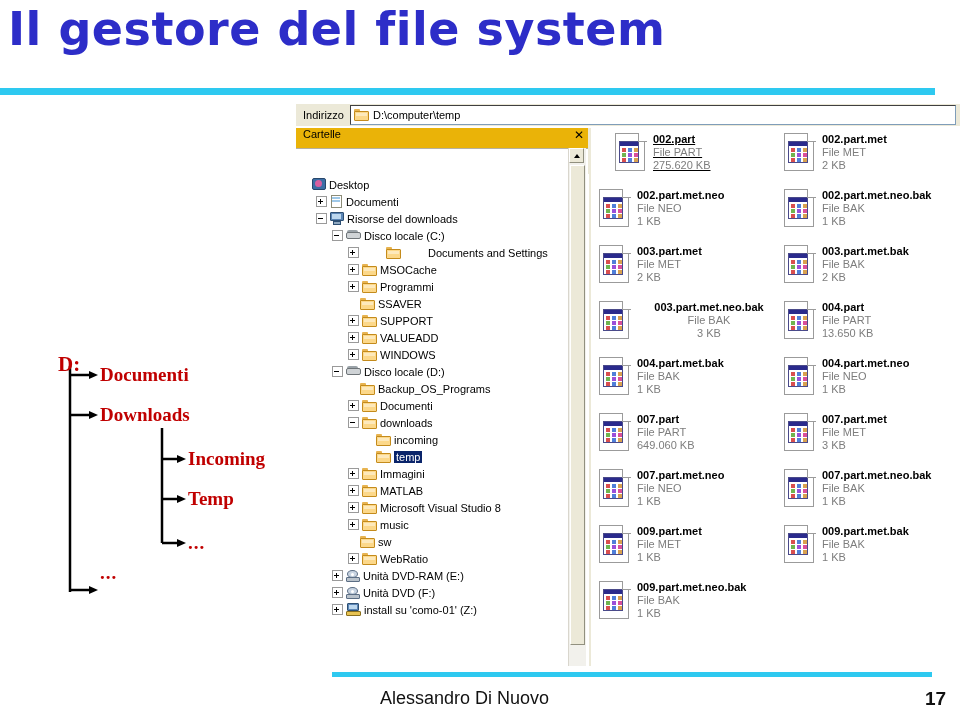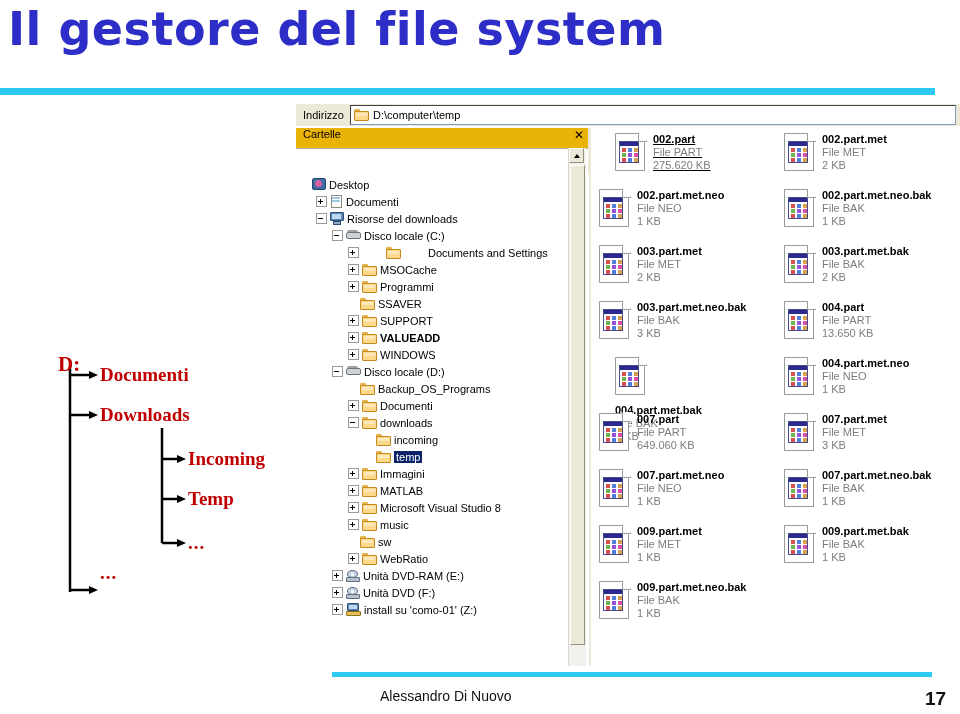--- a/index.html
+++ b/index.html
@@ -29,21 +29,21 @@
     background:#2ec9f0;
   }
   .rule-bottom{
     position:absolute;left:332px;top:672px;width:600px;height:5px;
     background:#2ec9f0;
   }
 
   
   .footer-author{
     position:absolute;left:380px;top:688px;
-    font-size:14px;color:#111;white-space:nowrap;
+    font-size:18px;color:#111;white-space:nowrap;
   }
   .footer-page{
     position:absolute;left:925px;top:688px;
     font-size:19px;font-weight:bold;color:#111;
   }
 
   
   .diagram{position:absolute;left:0;top:0;width:300px;height:714px;}
   .diagram svg{position:absolute;left:0;top:0;}
   .dg-label{
@@ -359,21 +359,21 @@
           <span class="tree-label">SSAVER</span>
         </div>
         <div class="tree-row" style="padding-left: 52px;">
           <span class="expander plus"></span>
           <span class="ic ic-folder">
             <span class="tab"></span>
             <span class="body"></span>
           </span>
           <span class="tree-label">SUPPORT</span>
         </div>
-        <div class="tree-row" style="padding-left: 52px; font-weight: bold;">
+        <div class="tree-row" style="padding-left: 52px;">
           <span class="expander plus"></span>
           <span class="ic ic-folder">
             <span class="tab"></span>
             <span class="body"></span>
           </span>
           <span class="tree-label">VALUEADD</span>
         </div>
         <div class="tree-row" style="padding-left: 52px;">
           <span class="expander plus"></span>
           <span class="ic ic-folder">
@@ -648,21 +648,21 @@
               <span class="sw" style="left:14px;top:16px;background:#d9a14f"></span>
             </span>
             <span class="fi-fold"></span>
           </div>
           <div class="file-meta">
             <div class="file-name">003.part.met.bak</div>
             <div class="file-type">File BAK</div>
             <div class="file-size">2 KB</div>
           </div>
         </div>
-        <div class="file-item" style="left: 8px; top: 172px;">
+        <div class="file-item" style="left: 8px; top: 172px; text-align: center;">
           <div class="file-icon">
             <span class="fi-page"></span>
             <span class="fi-win">
               <span class="tbar"></span>
               <span class="sw" style="left:2px;top:6px;background:#d94f4f"></span>
               <span class="sw" style="left:8px;top:6px;background:#4f7fd9"></span>
               <span class="sw" style="left:14px;top:6px;background:#d9a14f"></span>
               <span class="sw" style="left:2px;top:11px;background:#6fb54f"></span>
               <span class="sw" style="left:8px;top:11px;background:#9a4fd9"></span>
               <span class="sw" style="left:14px;top:11px;background:#d94f9a"></span>
@@ -694,21 +694,21 @@
               <span class="sw" style="left:14px;top:16px;background:#d9a14f"></span>
             </span>
             <span class="fi-fold"></span>
           </div>
           <div class="file-meta">
             <div class="file-name">004.part</div>
             <div class="file-type">File PART</div>
             <div class="file-size">13.650 KB</div>
           </div>
         </div>
-        <div class="file-item" style="left: 24px; top: 228px; flex-direction: column;">
+        <div class="file-item" style="left: 8px; top: 228px;">
           <div class="file-icon">
             <span class="fi-page"></span>
             <span class="fi-win">
               <span class="tbar"></span>
               <span class="sw" style="left:2px;top:6px;background:#d94f4f"></span>
               <span class="sw" style="left:8px;top:6px;background:#4f7fd9"></span>
               <span class="sw" style="left:14px;top:6px;background:#d9a14f"></span>
               <span class="sw" style="left:2px;top:11px;background:#6fb54f"></span>
               <span class="sw" style="left:8px;top:11px;background:#9a4fd9"></span>
               <span class="sw" style="left:14px;top:11px;background:#d94f9a"></span>

